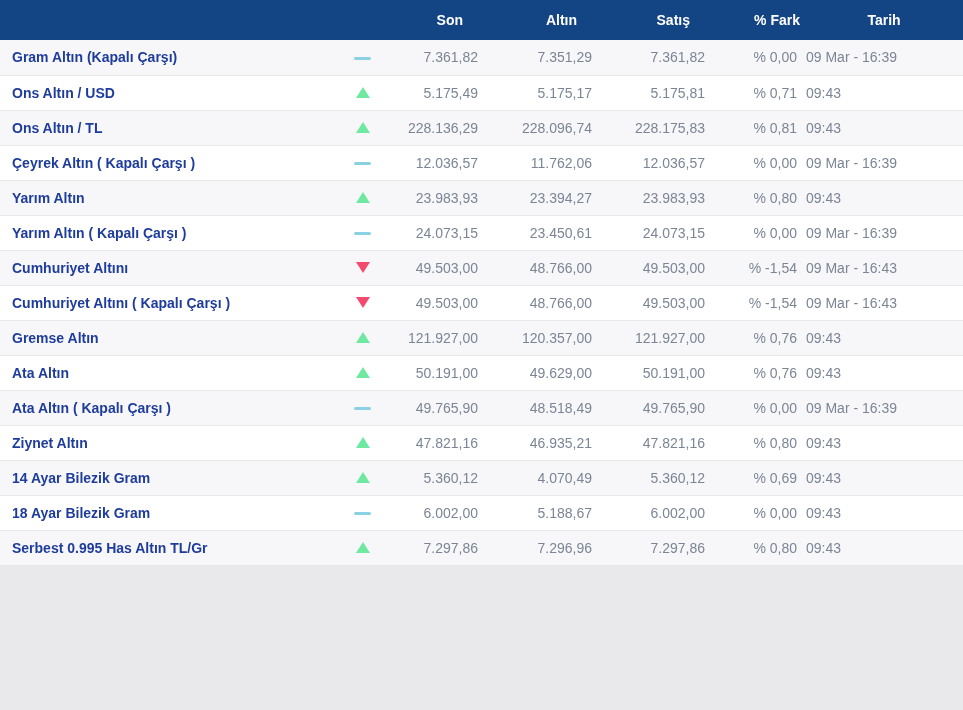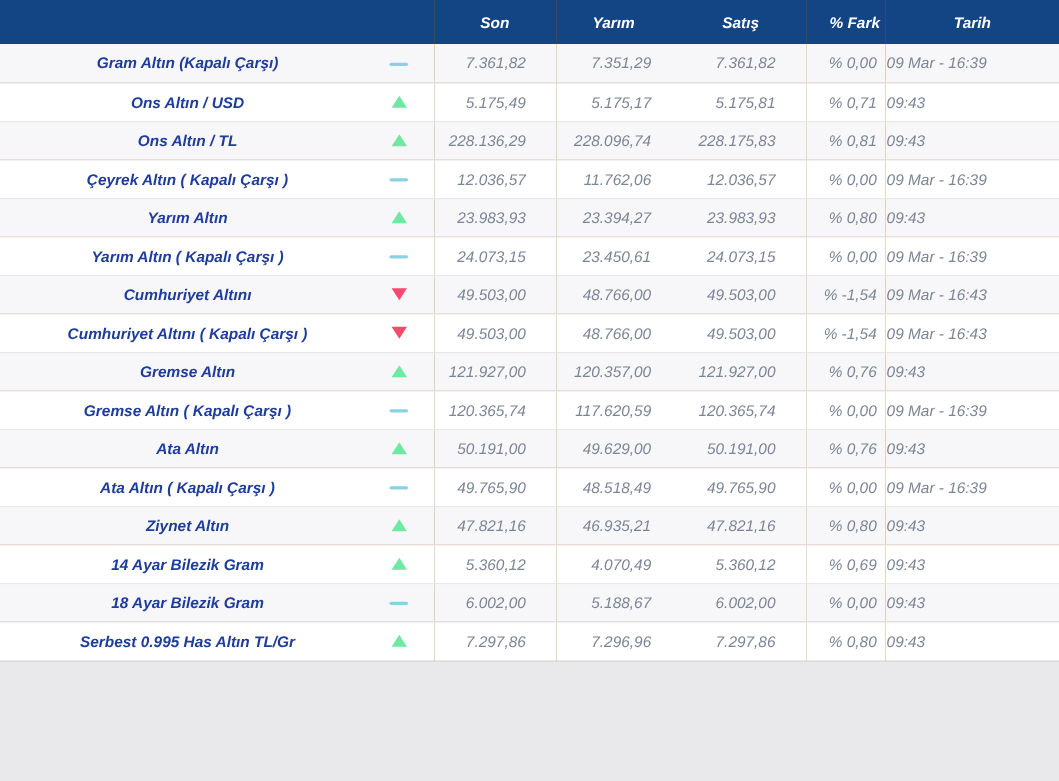--- a/index.html
+++ b/index.html
@@ -16,37 +16,36 @@
   }
   *{box-sizing:border-box;}
   html,body{margin:0;padding:0;}
   body{
     width:963px;height:710px;overflow:hidden;
     background:var(--page-bg);
     font-family:"Liberation Sans","DejaVu Sans",sans-serif;
   }
   table.gold{
     width:963px;border-collapse:collapse;table-layout:fixed;
-    background:#a16207;
-    font-style:italic;
+    background:#14532d;
   }
   thead tr{height:40px;background:var(--header-bg);}
   thead th{
     color:var(--header-text);font-size:14px;font-weight:bold;
     white-space:nowrap;
   }
   th.col-num{text-align:right;padding-right:43px;}
   th.col-fark{text-align:right;padding-right:5px;}
   th.col-tarih{}
   tbody tr{height:35px;border-bottom:1px solid var(--divider);background:#ffffff;}
   tbody tr:nth-child(odd){background:var(--row-alt);}
   td{vertical-align:middle;white-space:nowrap;font-size:14px;}
   td.name{
     padding-left:12px;color:var(--name-text);font-weight:bold;
-    text-align:center;cursor:pointer;margin-left:24px;
+    text-align:left;cursor:pointer;margin-left:24px;
   }
   td.icon-cell{text-align:center;}
   td.num{ text-align:right;padding-right:28px;color:var(--value-text);}
   td.fark{text-align:right;padding-right:8px;color:var(--value-text);}
   td.tarih{text-align:left;color:var(--value-text);}
   .tri-up{
     display:inline-block;width:0;height:0;
     border-left:7px solid transparent;border-right:7px solid transparent;
     border-bottom:11px solid var(--up);
   }
@@ -70,21 +69,21 @@
       <col style="width:111px">
     <col style="width:114px">
       <col style="width:113px">
       <col style="width:72px">
     <col style="width:158px">
   </colgroup>
   <thead>
     <tr>
       <th colspan="2"></th>
       <th class="col-num">Son</th>
-      <th class="col-num">Yarım</th>
+      <th class="col-num">Altın</th>
       <th class="col-num">Satış</th>
       <th class="col-fark">% Fark</th>
       <th class="col-tarih">Tarih</th>
     </tr>
   </thead>
   <tbody>
       <tr>
         <td class="name">Gram Altın (Kapalı Çarşı)</td>
         <td class="icon-cell"><span class="dash-flat"></span></td>
         <td class="num">7.361,82</td>
@@ -159,29 +158,20 @@
       <tr>
         <td class="name">Gremse Altın</td>
         <td class="icon-cell"><span class="tri-up"></span></td>
         <td class="num">121.927,00</td>
         <td class="num">120.357,00</td>
         <td class="num">121.927,00</td>
         <td class="fark">% 0,76</td>
         <td class="tarih">09:43</td>
       </tr>
       <tr>
-        <td class="name">Gremse Altın ( Kapalı Çarşı )</td>
-        <td class="icon-cell"><span class="dash-flat"></span></td>
-        <td class="num">120.365,74</td>
-        <td class="num">117.620,59</td>
-        <td class="num">120.365,74</td>
-        <td class="fark">% 0,00</td>
-        <td class="tarih">09 Mar - 16:39</td>
-      </tr>
-      <tr>
         <td class="name">Ata Altın</td>
         <td class="icon-cell"><span class="tri-up"></span></td>
         <td class="num">50.191,00</td>
         <td class="num">49.629,00</td>
         <td class="num">50.191,00</td>
         <td class="fark">% 0,76</td>
         <td class="tarih">09:43</td>
       </tr>
       <tr>
         <td class="name">Ata Altın ( Kapalı Çarşı )</td>

